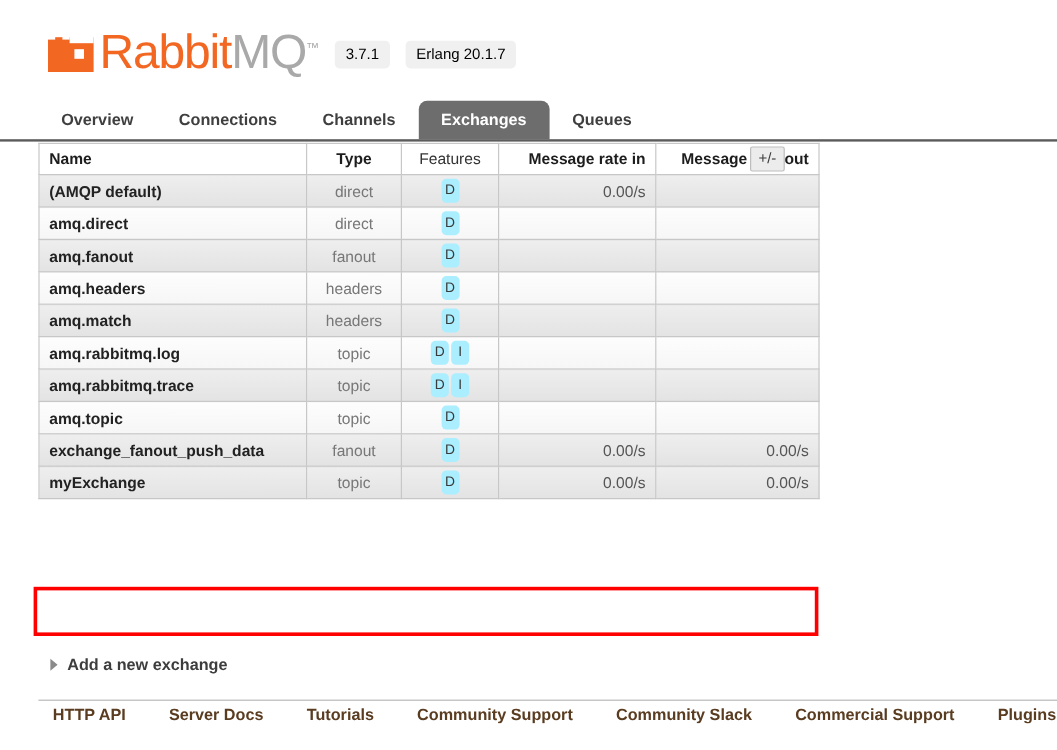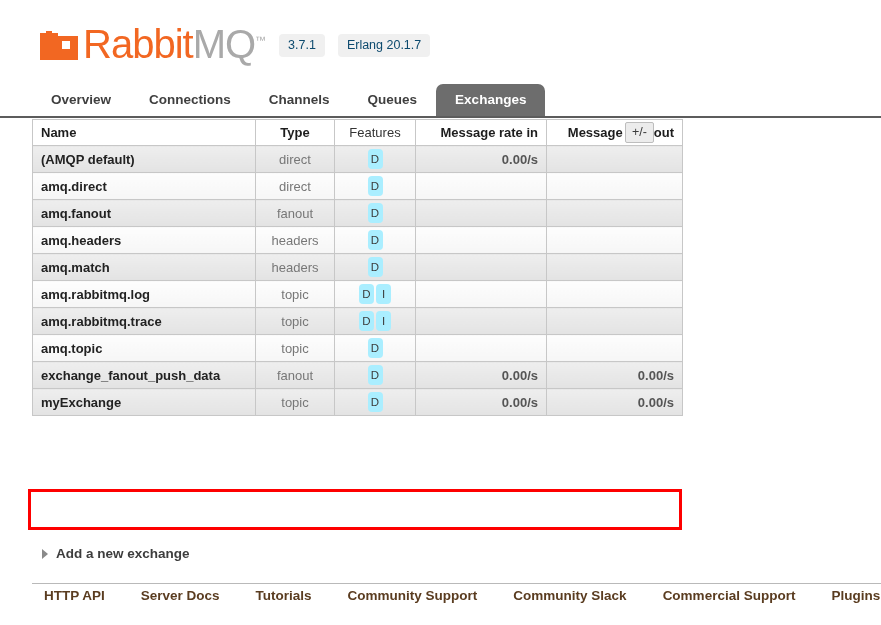--- a/index.html
+++ b/index.html
@@ -63,21 +63,21 @@
   #logo-text .mq { color: #a9a9a9; }
   #logo-text .tm {
     color: #a9a9a9;
     font-size: 11px;
     vertical-align: 14px;
     letter-spacing: 0;
   }
   .version-badge {
     display: inline-block;
     background: #f0f0f0;
-    color: #0c4a6e;
+    color: #000000;
     font-size: 12.5px;
     padding: 4px 9px 5px 9px;
     border-radius: 4px;
     margin-left: 13px;
     margin-bottom: 7px;
     white-space: nowrap;
   }
 
   
   #tabs {
@@ -149,21 +149,20 @@
     text-align: left;
   }
   td.c-type {
     color: #777777;
     text-align: center;
   }
   td.c-feat { text-align: center; padding: 0 4px; }
   td.c-rate {
     color: #555555;
     text-align: right;
-    font-weight: bold;
   }
   .feat {
     display: inline-block;
     background: #aaeeff;
     color: #3b3b3b;
     font-size: 11.5px;
     line-height: 16px;
     width: 15px;
     height: 18px;
     border-radius: 4px;
@@ -261,22 +260,22 @@
       </div>
       <span class="version-badge">3.7.1</span>
       <span class="version-badge">Erlang 20.1.7</span>
     </div>
   </div>
 
   <div id="tabs">
       <div class="tab">Overview</div>
       <div class="tab">Connections</div>
       <div class="tab">Channels</div>
+      <div class="tab active">Exchanges</div>
       <div class="tab">Queues</div>
-      <div class="tab active">Exchanges</div>
     </div>
   <div id="tab-rule"></div>
 
   <div id="table-wrap">
     <table id="exchanges">
       <thead>
         <tr>
           <th class="col-name">Name</th>
           <th class="col-type">Type</th>
           <th class="col-feat nosort">Features</th>

